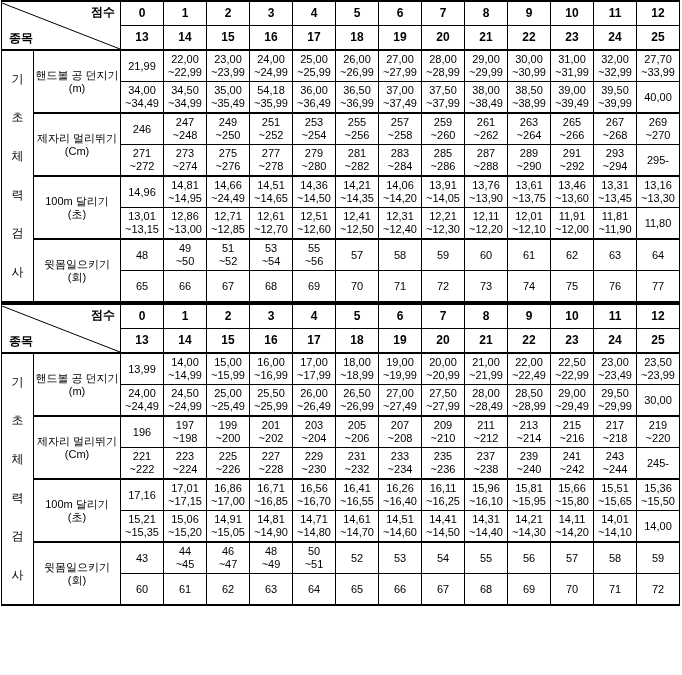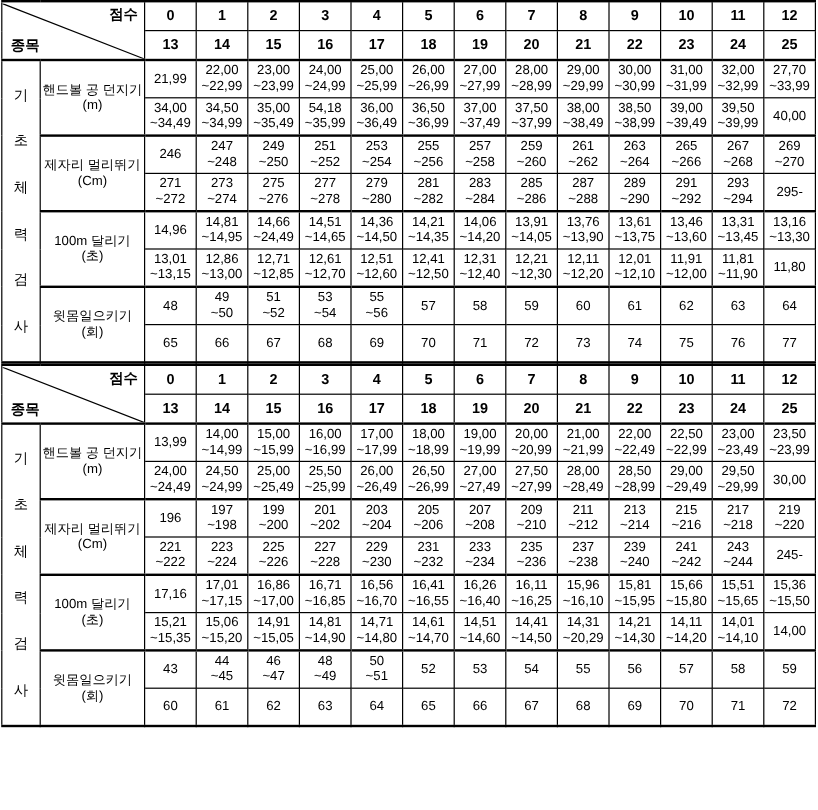--- a/index.html
+++ b/index.html
@@ -504,21 +504,21 @@
 ~14,90</td>
             <td>14,71
 ~14,80</td>
             <td>14,61
 ~14,70</td>
             <td>14,51
 ~14,60</td>
             <td>14,41
 ~14,50</td>
             <td>14,31
-~20,29</td>
+~14,40</td>
             <td>14,21
 ~14,30</td>
             <td>14,11
 ~14,20</td>
             <td>14,01
 ~14,10</td>
             <td>14,00</td>
           </tr>
           <tr class="drow evt-top">
             <td class="ecell" rowspan="2"><div>윗몸일으키기</div><div>(회)</div></td>

